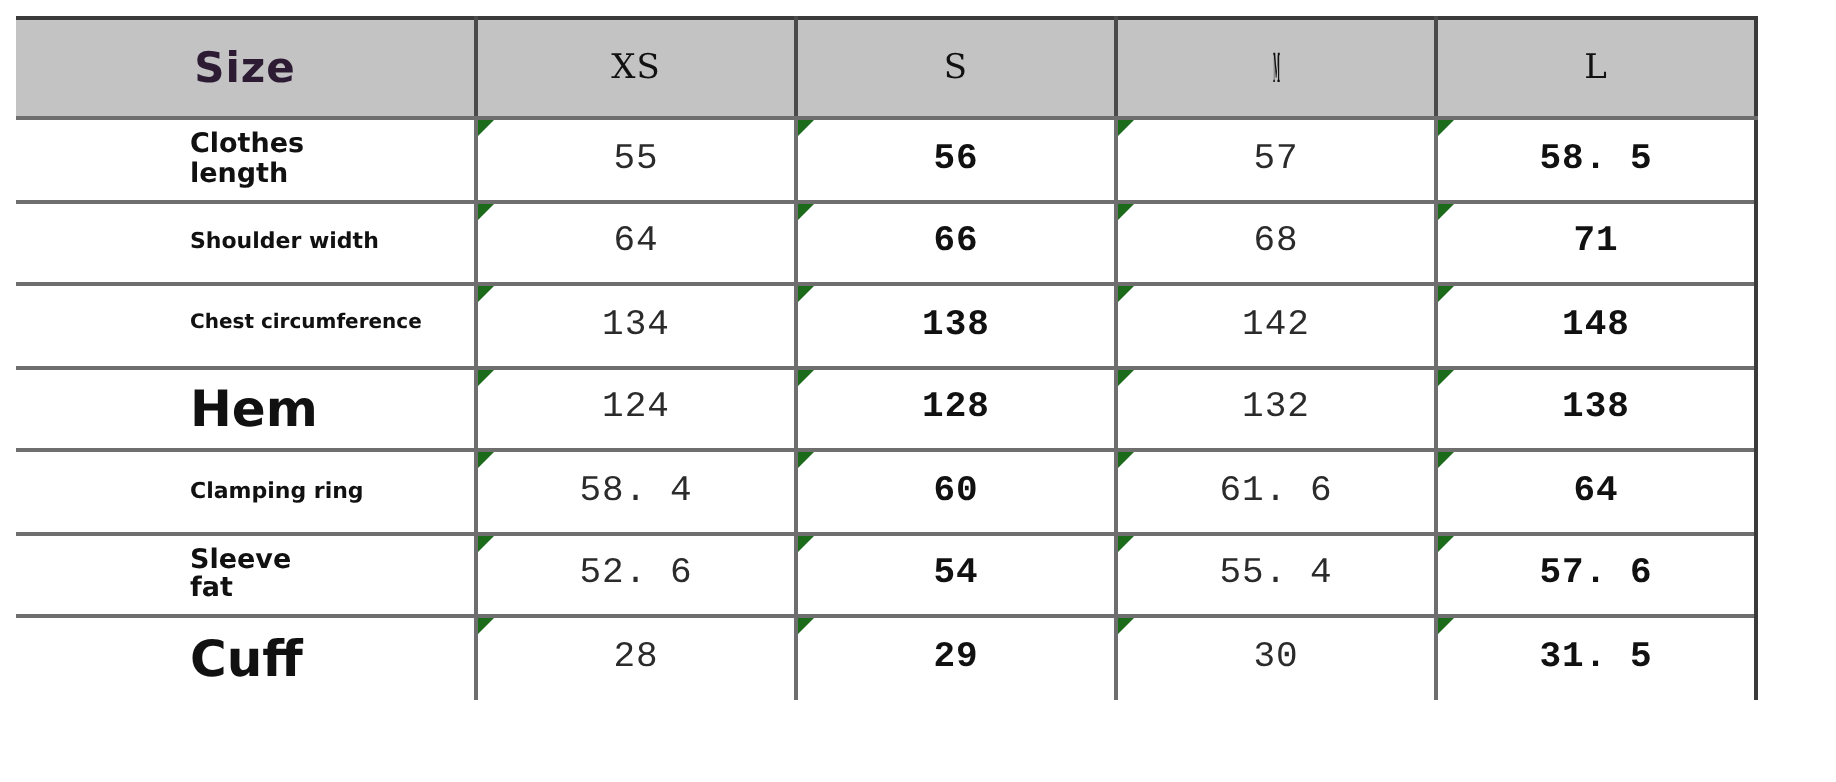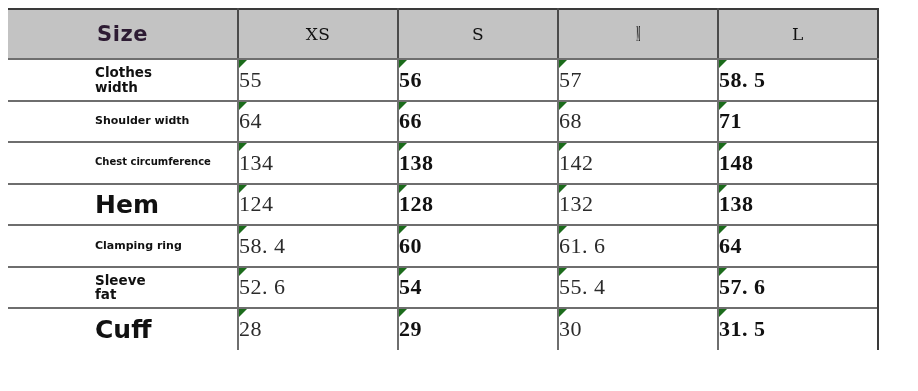--- a/index.html
+++ b/index.html
@@ -106,24 +106,24 @@
   
   .sz-13 { font-size: 13.5px; }
   .sz-11 { font-size: 11px; }
   .sz-10 { font-size: 10px; }
   .sz-19 { font-size: 25px; }
   .sz-12 { font-size: 11.5px; }
 
   
   td.val {
     position: relative;
-    text-align: left;
+    text-align: center;
     border-right: 2px solid #6e6e6e;
-    font-family: Liberation Serif, serif;
-    font-size: 22px;
+    font-family: Liberation Mono, monospace;
+    font-size: 18px;
     color: #2b2b2b;
     letter-spacing: 0.5px;
   }
   td.val.bold {
     font-weight: bold;
     color: #111111;
   }
   td.val.last { border-right: 2px solid #3a3a3a; }
 
   
@@ -168,21 +168,21 @@
         </th>
         <th class="hdr hdr-last">
           <span class="hdr-sz-text">L</span>
         </th>
       </tr>
     </thead>
 
     <tbody id="chart-body">
         <tr>
           <td class="lbl sz-13"><span class="lbl-inner">Clothes
-width</span></td>
+length</span></td>
           <td class="val"><span class="marker"></span><span>55</span></td>
           <td class="val bold"><span class="marker"></span><span>56</span></td>
           <td class="val"><span class="marker"></span><span>57</span></td>
           <td class="val bold last"><span class="marker"></span><span>58. 5</span></td>
         </tr>
         <tr>
           <td class="lbl sz-11"><span class="lbl-inner">Shoulder width</span></td>
           <td class="val"><span class="marker"></span><span>64</span></td>
           <td class="val bold"><span class="marker"></span><span>66</span></td>
           <td class="val"><span class="marker"></span><span>68</span></td>

